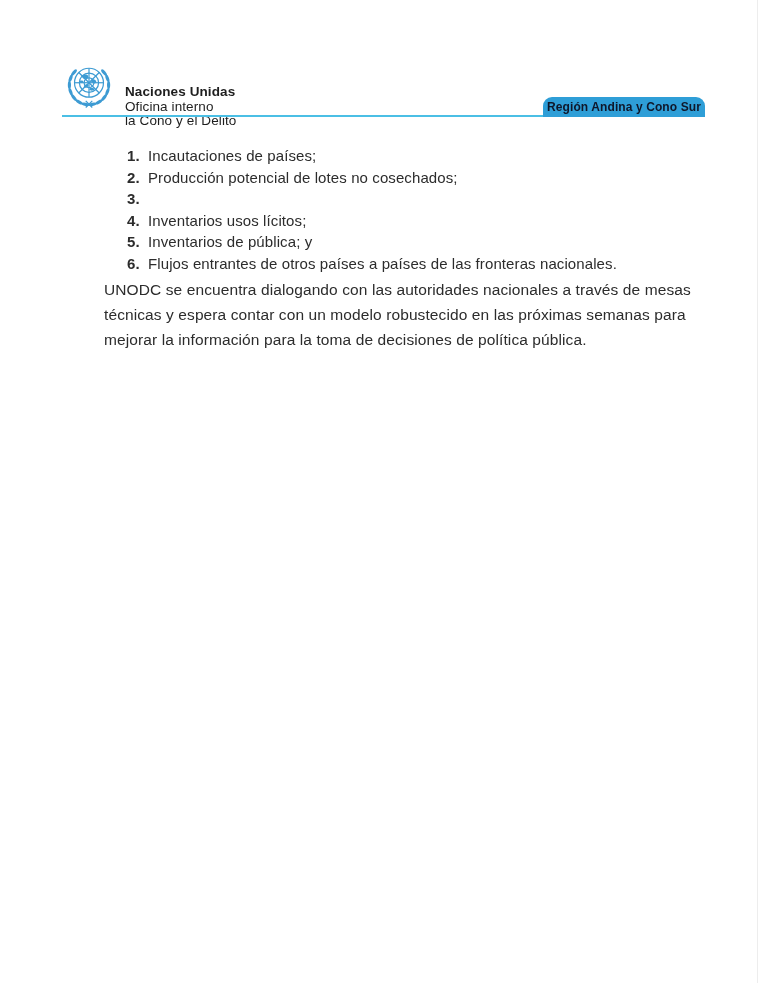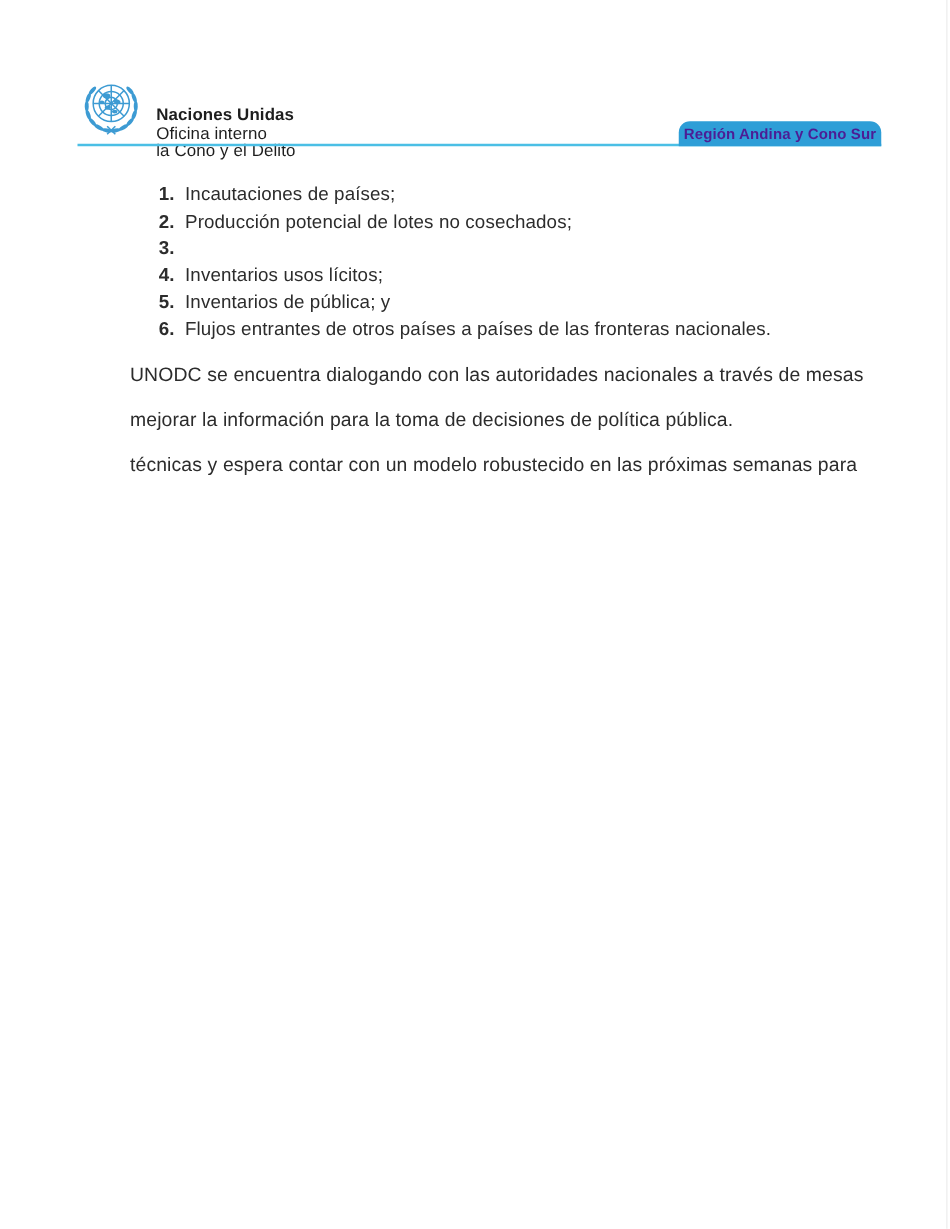--- a/index.html
+++ b/index.html
@@ -35,21 +35,21 @@
     letter-spacing: 0.1px;
     margin-top: 23px;
   }
   .org .org-line1 { font-weight: 700; }
   .badge {
     position: absolute;
     left: 543px; top: 97px;
     width: 162px; height: 20px;
     line-height: 20px;
     background: #2E9ED7;
-    color: #4c1d95;
+    color: #0f172a;
     font-size: 12px;
     font-weight: 700;
     text-align: center;
     border-radius: 9px 9px 0 0;
     letter-spacing: 0.1px;
     z-index: 2;
   }
   .rule {
     position: absolute;
     left: 62px; top: 115px;
@@ -77,21 +77,21 @@
 
   
   .body-paragraph {
     position: absolute;
     left: 104px; top: 277px;
     font-size: 15.5px;
     line-height: 25px;
     color: #2c2c2c;
     letter-spacing: 0.1px;
   }
-  .para-line { white-space: nowrap; margin-top: 11px; }
+  .para-line { white-space: nowrap; }
 </style>
 </head>
 <body>
 
 <div class="page-edge-right"></div>
 
 <div class="header">
 
   <svg class="emblem" viewBox="0 0 60 60" aria-hidden="true">
     <g stroke="#3D9BD3" stroke-width="1.3" fill="none">
@@ -174,16 +174,16 @@
     <div class="list-row">
       <span class="list-num">6.</span>
       <span class="list-text">Flujos entrantes de otros países a países de las fronteras nacionales.</span>
     </div>
   </div>
 
 <div class="body-paragraph">
 
     <div class="para-line">UNODC se encuentra dialogando con las autoridades nacionales a través de mesas</div>
 
+    <div class="para-line">técnicas y espera contar con un modelo robustecido en las próximas semanas para</div>
+
     <div class="para-line">mejorar la información para la toma de decisiones de política pública.</div>
-
-    <div class="para-line">técnicas y espera contar con un modelo robustecido en las próximas semanas para</div>
   </div>
 
 </body></html>

